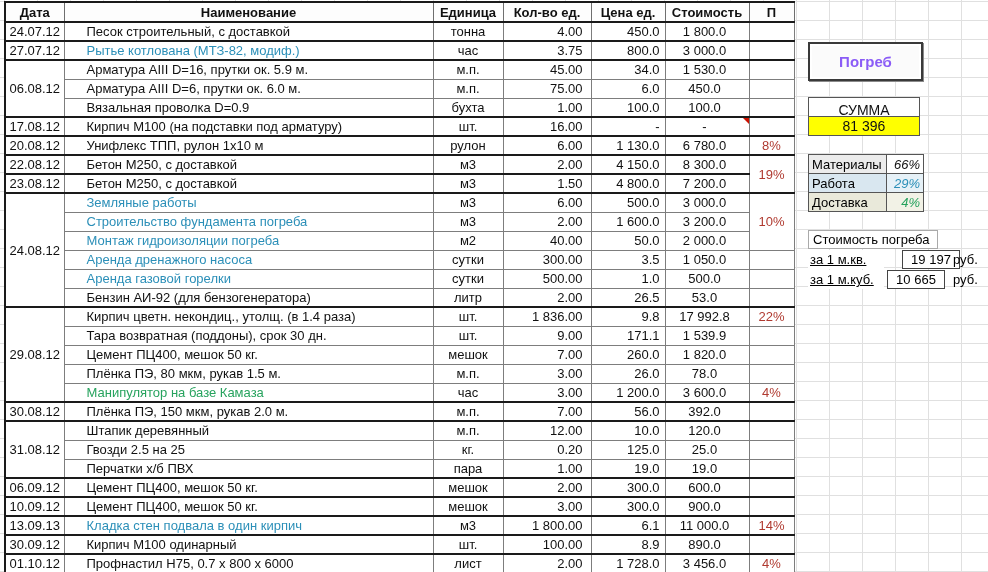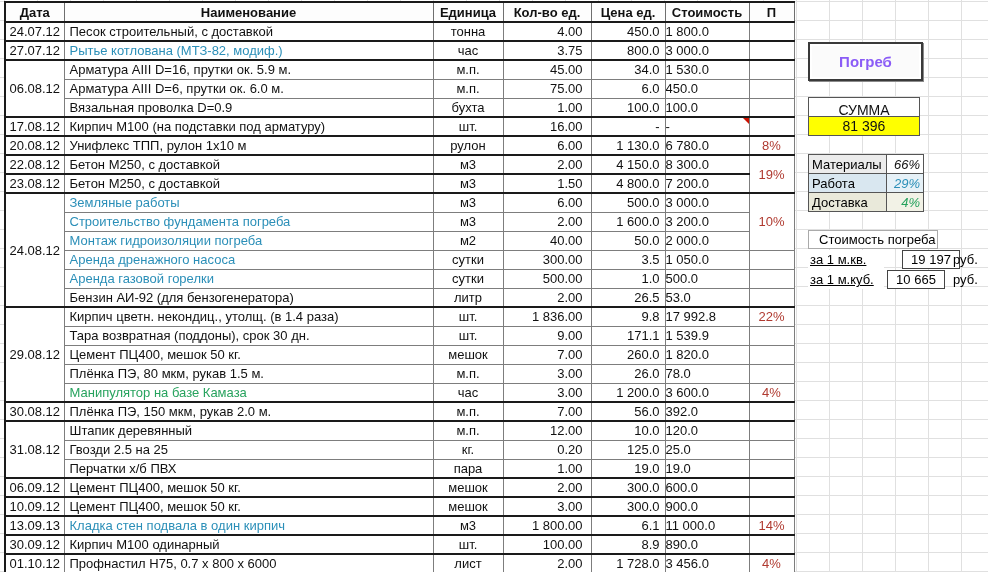--- a/index.html
+++ b/index.html
@@ -40,25 +40,25 @@
   #main-table td {
     height: 19px;
     border: 1px solid #7d7d7d;
     overflow: hidden; white-space: nowrap;
     background: #ffffff;
     line-height: 17px;
   }
   #main-table tr.group-start > td { border-top: 2px solid #1a1a1a; }
 
   td.date  { text-align: center; background: #f6f6f2; }
-  td.name  { text-align: left; padding-left: 5px; }
+  td.name  { text-align: left; padding-left: 22px; }
   td.unit  { text-align: center; }
   td.qty   { text-align: right; padding-right: 8px; }
   td.price { text-align: right; padding-right: 5px; }
-  td.cost  { text-align: left; padding-right: 5px; position: relative; }
+  td.cost  { text-align: center; padding-right: 5px; position: relative; }
 
   td.pct {
     text-align: center;
     background: var(--peach);
     color: var(--red);
     border: 1px solid #555;
   }
   td.pct-empty, tr.group-start > td.pct-empty {
     border-top: none; border-bottom: none;
     border-left: 1px solid #6e6e6e; border-right: 1px solid #6e6e6e;
@@ -107,21 +107,21 @@
   tr.bk-materials td.bl { background: #ececec; }
   tr.bk-materials td.bv { background: #ffffff; color: #111; }
   tr.bk-work     td.bl { background: #d9e7f0; }
   tr.bk-work     td.bv { background: #e6f1f7; color: var(--blue); }
   tr.bk-delivery td.bl { background: #e9e9da; }
   tr.bk-delivery td.bv { background: #f2f2e6; color: var(--green); }
 
   #cost-title {
     left: 808px; top: 230px; width: 130px; height: 19px;
     border: 1px solid #aaa; background: #ffffff;
-    font-size: 13px; display: flex; align-items: center; padding-left: 10px;
+    font-size: 13px; display: flex; align-items: center; padding-left: 4px;
   }
   .cost-label { font-size: 13px; height: 19px; display: flex; align-items: center; background: #fff; padding-left: 2px; text-decoration: underline; }
   #cost-lbl-1 { left: 808px; top: 250px; width: 76px; }
   #cost-lbl-2 { left: 808px; top: 270px; width: 76px; }
   .cost-val {
     border: 1px solid #444; background: #fff;
     width: 58px; height: 19px; font-size: 13px;
     display: flex; align-items: center; justify-content: center;
   }
   #cost-val-1 { left: 902px; top: 250px; font-weight: normal; }

